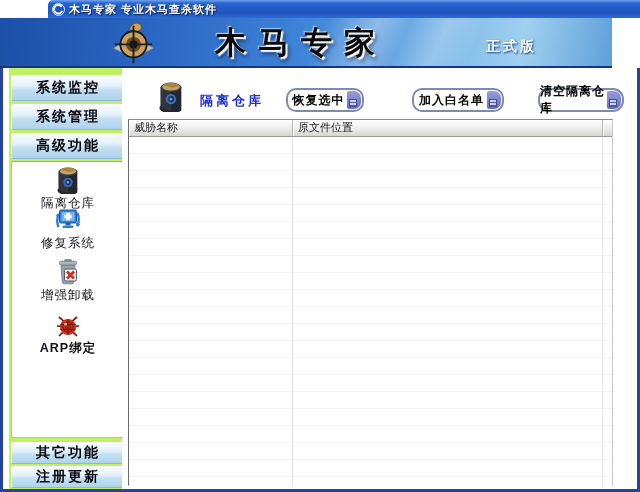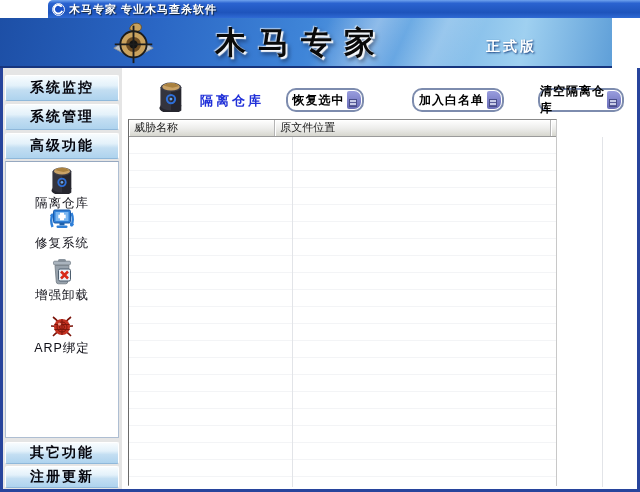--- a/index.html
+++ b/index.html
@@ -30,54 +30,54 @@
   .banner-edition{position:absolute;left:486px;top:20px;font-size:14px;font-weight:bold;color:#fff;
     letter-spacing:3px;text-shadow:1px 1px 2px #123a7a;}
 
   
   .frame-left,.frame-right,.frame-bottom{position:absolute;background:#27449c;}
   .frame-left{left:0;top:68px;width:3px;height:424px;}
   .frame-right{left:637px;top:68px;width:3px;height:424px;}
   .frame-bottom{left:0;top:489px;width:640px;height:3px;}
 
   
-  .sidebar{position:absolute;left:3px;top:68px;width:119px;height:421px;background:#e5e5e5;}
+  .sidebar{position:absolute;left:9px;top:68px;width:119px;height:421px;background:#bef264;}
   .side-btn{position:absolute;left:2px;width:114px;height:26px;box-sizing:border-box;
     background:linear-gradient(180deg,#f8fcfe 0%,#e3f1fa 40%,#c3def2 58%,#aed3ee 100%);
     border:1px solid #fff;border-bottom:1px solid #8fb8da;border-radius:2px;
     display:flex;align-items:center;justify-content:center;
     font-size:14px;font-weight:bold;color:#06060e;letter-spacing:2px;cursor:pointer;}
   .side-btn.b0{top:7px;} .side-btn.b1{top:36px;} .side-btn.b2{top:65px;}
   .side-btn.b3{top:374px;height:22px;} .side-btn.b4{top:398px;height:22px;}
   .side-panel{position:absolute;left:2px;top:93px;width:114px;height:277px;box-sizing:border-box;
     background:#fff;border:1px solid #aebed2;border-top:1px solid #96a8c0;}
   .panel-item{position:absolute;left:0;width:112px;display:flex;flex-direction:column;align-items:center;cursor:pointer;}
   .panel-item .ic{width:26px;height:28px;}
   .panel-item .lbl{margin-top:1px;font-size:12.5px;color:#101018;letter-spacing:1px;}
-  .panel-item.i0{top:4px;} .panel-item.i1{top:44px;} .panel-item.i2{top:96px;} .panel-item.i3{top:149px;}
+  .panel-item.i0{top:4px;} .panel-item.i1{top:44px;} .panel-item.i2{top:96px;} .panel-item.i3{top:149px;font-weight:bold;}
 
   
   .main{position:absolute;left:122px;top:68px;width:515px;height:421px;background:#fff;}
   .tool-icon{position:absolute;left:36px;top:13px;width:26px;height:31px;}
   .section-label{position:absolute;left:78px;top:24px;font-size:13px;font-weight:bold;color:#1f2fd8;letter-spacing:3px;}
   .act-btn{position:absolute;top:20px;height:24px;box-sizing:border-box;background:#fff;
     border:2px solid #7d8cae;border-radius:10px;cursor:pointer;
     display:flex;align-items:center;justify-content:center;
     font-size:12px;font-weight:bold;color:#000;letter-spacing:1px;padding-right:13px;}
   .act-btn .tab{position:absolute;top:1px;right:1px;bottom:1px;width:14px;
     background:linear-gradient(180deg,#9a9ede 0%,#7a7ec6 60%,#6a6eb8 100%);
     border-radius:2px 7px 7px 2px;}
   .act-btn .tab:after{content:"";position:absolute;left:2px;bottom:2px;width:6px;height:6px;
     background:repeating-linear-gradient(0deg,#5a5e9a 0 1px,#c8cce8 1px 3px),
                repeating-linear-gradient(90deg,#5a5e9a 0 1px,transparent 1px 3px);
     border:1px solid #4a4e8a;}
-  .act-btn.a0{left:164px;width:78px;} .act-btn.a1{left:290px;width:92px;} .act-btn.a2{left:416px;width:86px;}
-
-  
-  .grid{position:absolute;left:6px;top:51px;width:429px;height:367px;box-sizing:border-box;
+  .act-btn.a0{left:164px;width:78px;} .act-btn.a1{left:290px;width:92px;} .act-btn.a2{left:416px;width:86px;border-radius:11px;}
+
+  
+  .grid{position:absolute;left:6px;top:51px;width:485px;height:367px;box-sizing:border-box;
     border:1px solid #c8c8c8;border-left:1px solid #6a6a6a;border-top:1px solid #8a8a8a;background:#fff;}
   .grid-header{display:flex;height:16px;background:linear-gradient(180deg,#ffffff 0%,#ececea 55%,#d6d6ce 100%);
     border-bottom:1px solid #9a9a9a;}
   .grid-header .hcell{box-sizing:border-box;border-right:1px solid #b4b4b4;box-shadow:inset 1px 1px 0 #fff;
     font-size:11px;color:#1a1a1a;line-height:15px;padding-left:5px;overflow:hidden;white-space:nowrap;cursor:pointer;}
   .hcell.c0{width:164px;} .hcell.c1{width:310px;} .hcell.c2{flex:1;border-right:none;}
   .grid-body{position:relative;height:350px;
     background:repeating-linear-gradient(180deg,#ffffff 0 16px,#f3f4f6 16px 17px);}
   .vline{position:absolute;top:0;bottom:0;width:1px;background:#e2e4e8;}
   .vline.v0{left:163px;} .vline.v1{left:473px;}

